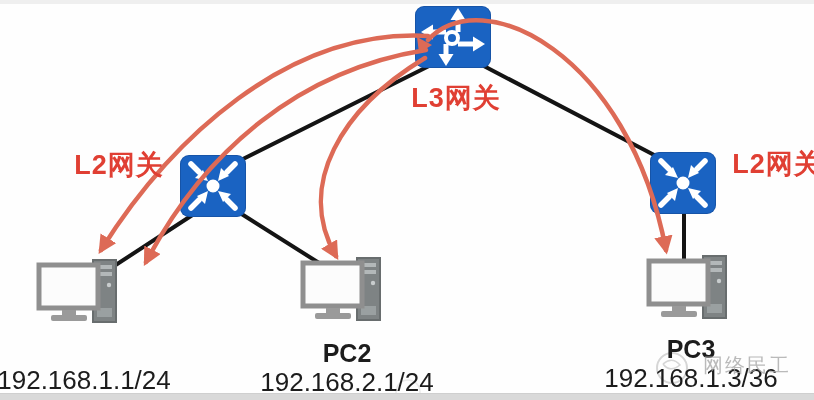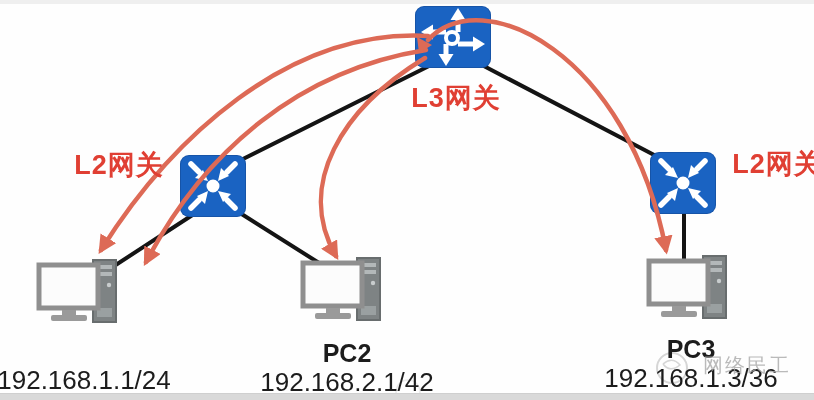--- a/index.html
+++ b/index.html
@@ -154,21 +154,21 @@
     </g>
   </svg>
 
   <div class="label red-label" style="left:456px;top:84px;">L3网关</div>
   <div class="label red-label" style="left:119px;top:151px;">L2网关</div>
   <div class="label red-label" style="left:777px;top:150px;">L2网关</div>
 
   <div class="label pc-ip" style="left:84px;top:366px;">192.168.1.1/24</div>
 
   <div class="label pc-name" style="left:347px;top:340px;">PC2</div>
-  <div class="label pc-ip" style="left:347px;top:368px;">192.168.2.1/42</div>
+  <div class="label pc-ip" style="left:347px;top:368px;">192.168.2.1/24</div>
 
   <div class="label pc-name" style="left:691px;top:336px;">PC3</div>
   <div class="label pc-ip" style="left:691px;top:364px;">192.168.1.3/36</div>
 
   <div class="watermark" style="left:747px;top:352px;">网络民工</div>
 
   <div class="edge-bar bottom"></div>
 </div>
 
 </body></html>

